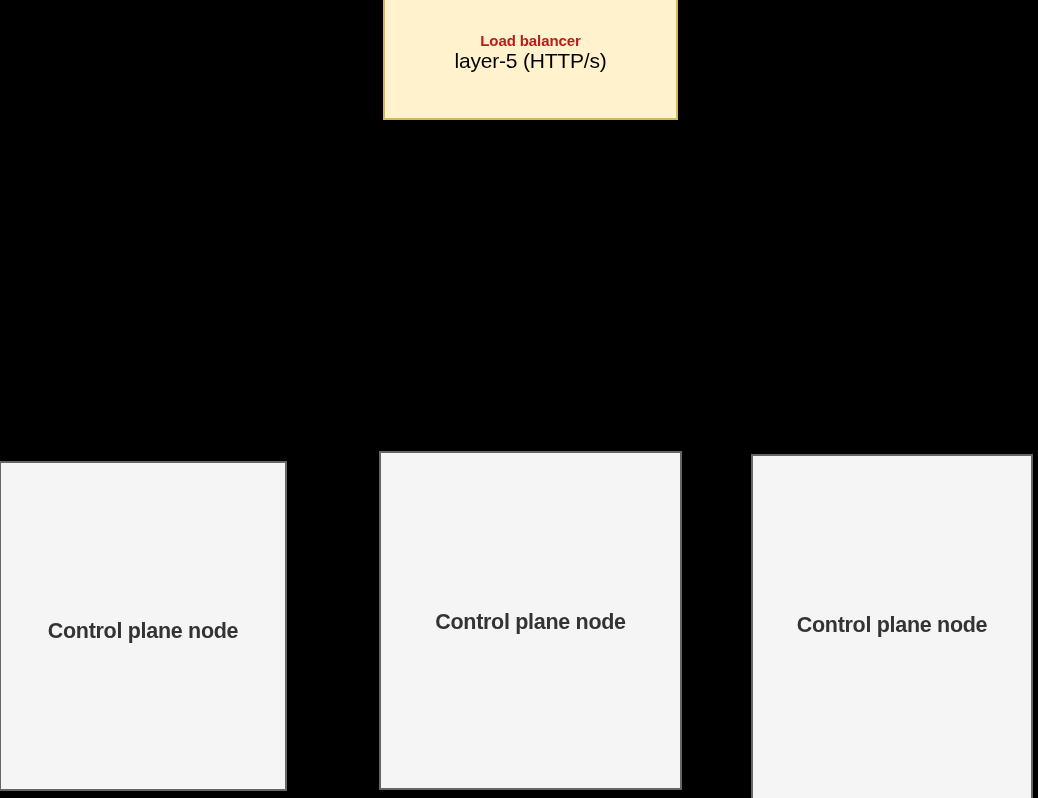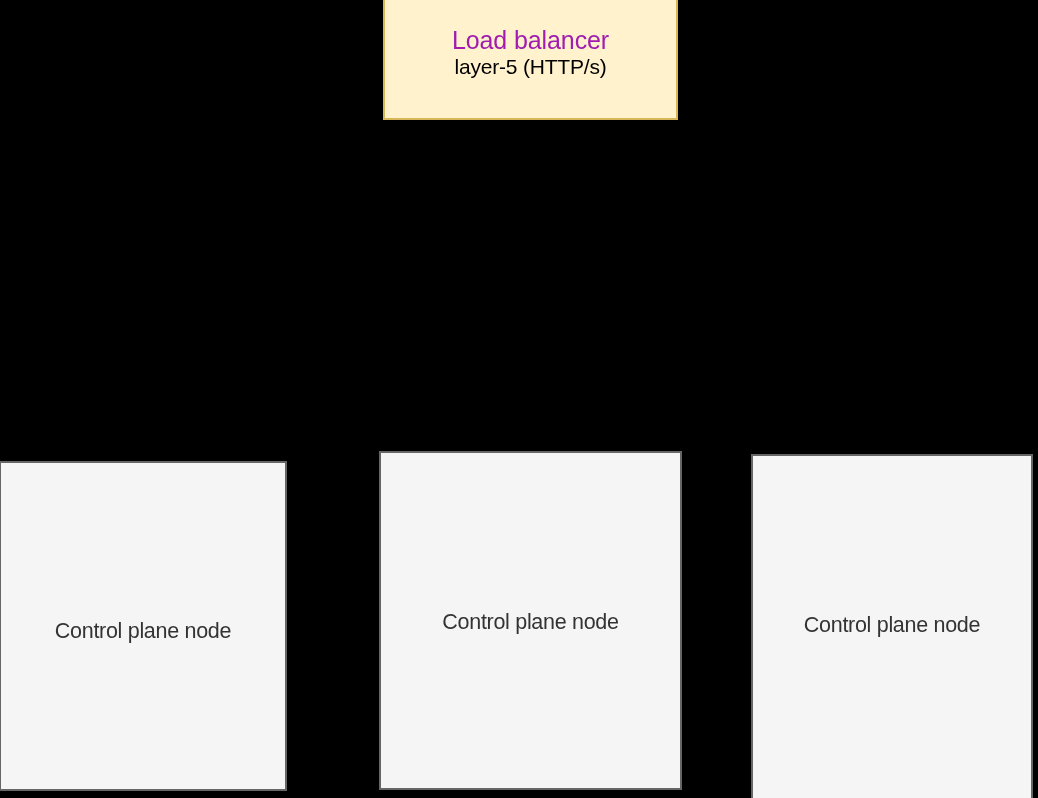--- a/index.html
+++ b/index.html
@@ -28,38 +28,38 @@
     overflow: hidden;
   }
   
   .lb-box {
     background: #fff2cc;
     border: 2px solid #d6b656;
     flex-direction: column;
     line-height: 1.18;
   }
   .lb-title {
-    font-weight: normal;
-    font-size: 25px;
-    color: #a21caf;
+    font-weight: bold;
+    font-size: 15px;
+    color: #b91c1c;
     letter-spacing: -0.1px;
   }
   .lb-subtitle {
     font-weight: normal;
     font-size: 21px;
     color: #000000;
     letter-spacing: -0.2px;
   }
   
   .cp-box {
     background: #f5f5f5;
     border: 2px solid #666666;
   }
   .cp-label {
-    font-weight: normal;
+    font-weight: bold;
     font-size: 21.5px;
     color: #333333;
     letter-spacing: -0.3px;
     white-space: nowrap;
     position: absolute;
     left: 0;
     right: 0;
     text-align: center;
   }
 </style>

